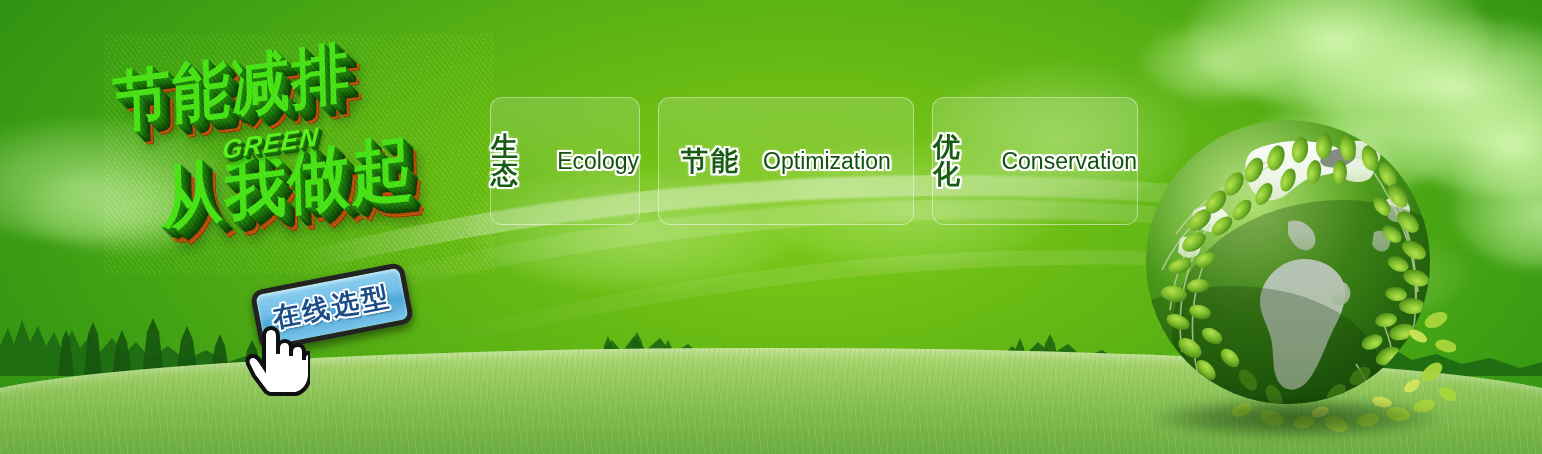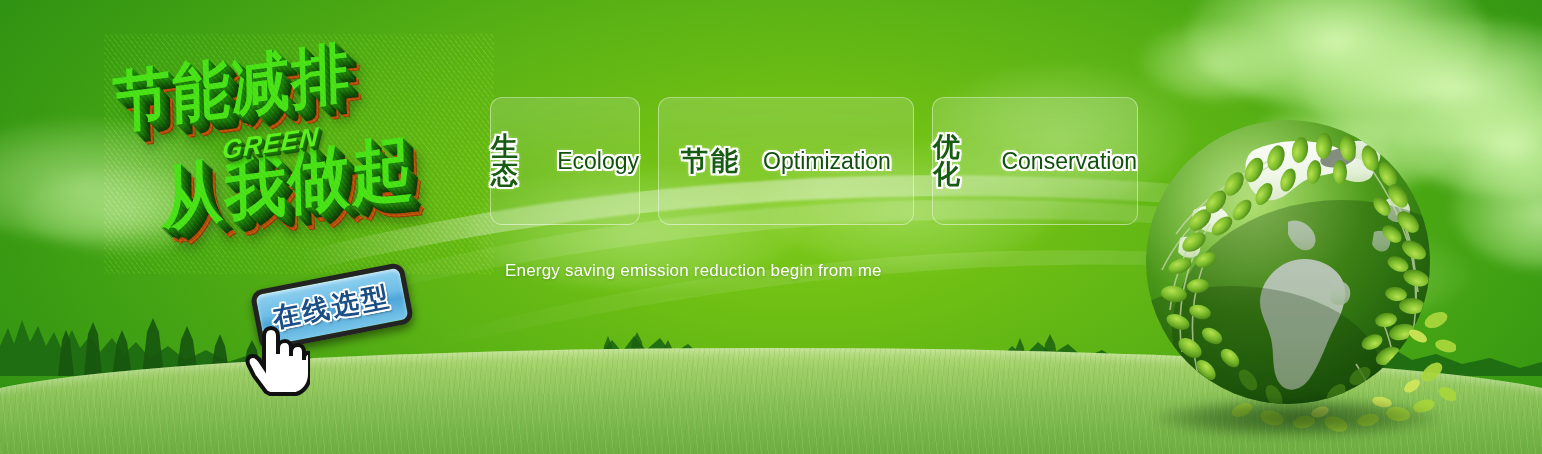--- a/index.html
+++ b/index.html
@@ -373,21 +373,20 @@
     <div class="card wide">
       <div class="card-cn">节能</div>
       <div class="card-en">Optimization</div>
     </div>
     <div class="card widest">
       <div class="card-cn">优化</div>
       <div class="card-en">Conservation</div>
     </div>
   </div>
 
-  <div class="tagline">Energy saving emission reduction begin from me</div>
 
   <div class="globe-wrap">
     <div class="globe-shadow"></div>
     <svg width="320" height="318" viewBox="0 0 320 318">
       <defs>
         <radialGradient id="sphere" cx="38%" cy="30%" r="78%">
           <stop offset="0" stop-color="#8fd13a"></stop>
           <stop offset="0.34" stop-color="#61ad21"></stop>
           <stop offset="0.66" stop-color="#3f8c16"></stop>
           <stop offset="0.88" stop-color="#2a6c10"></stop>

